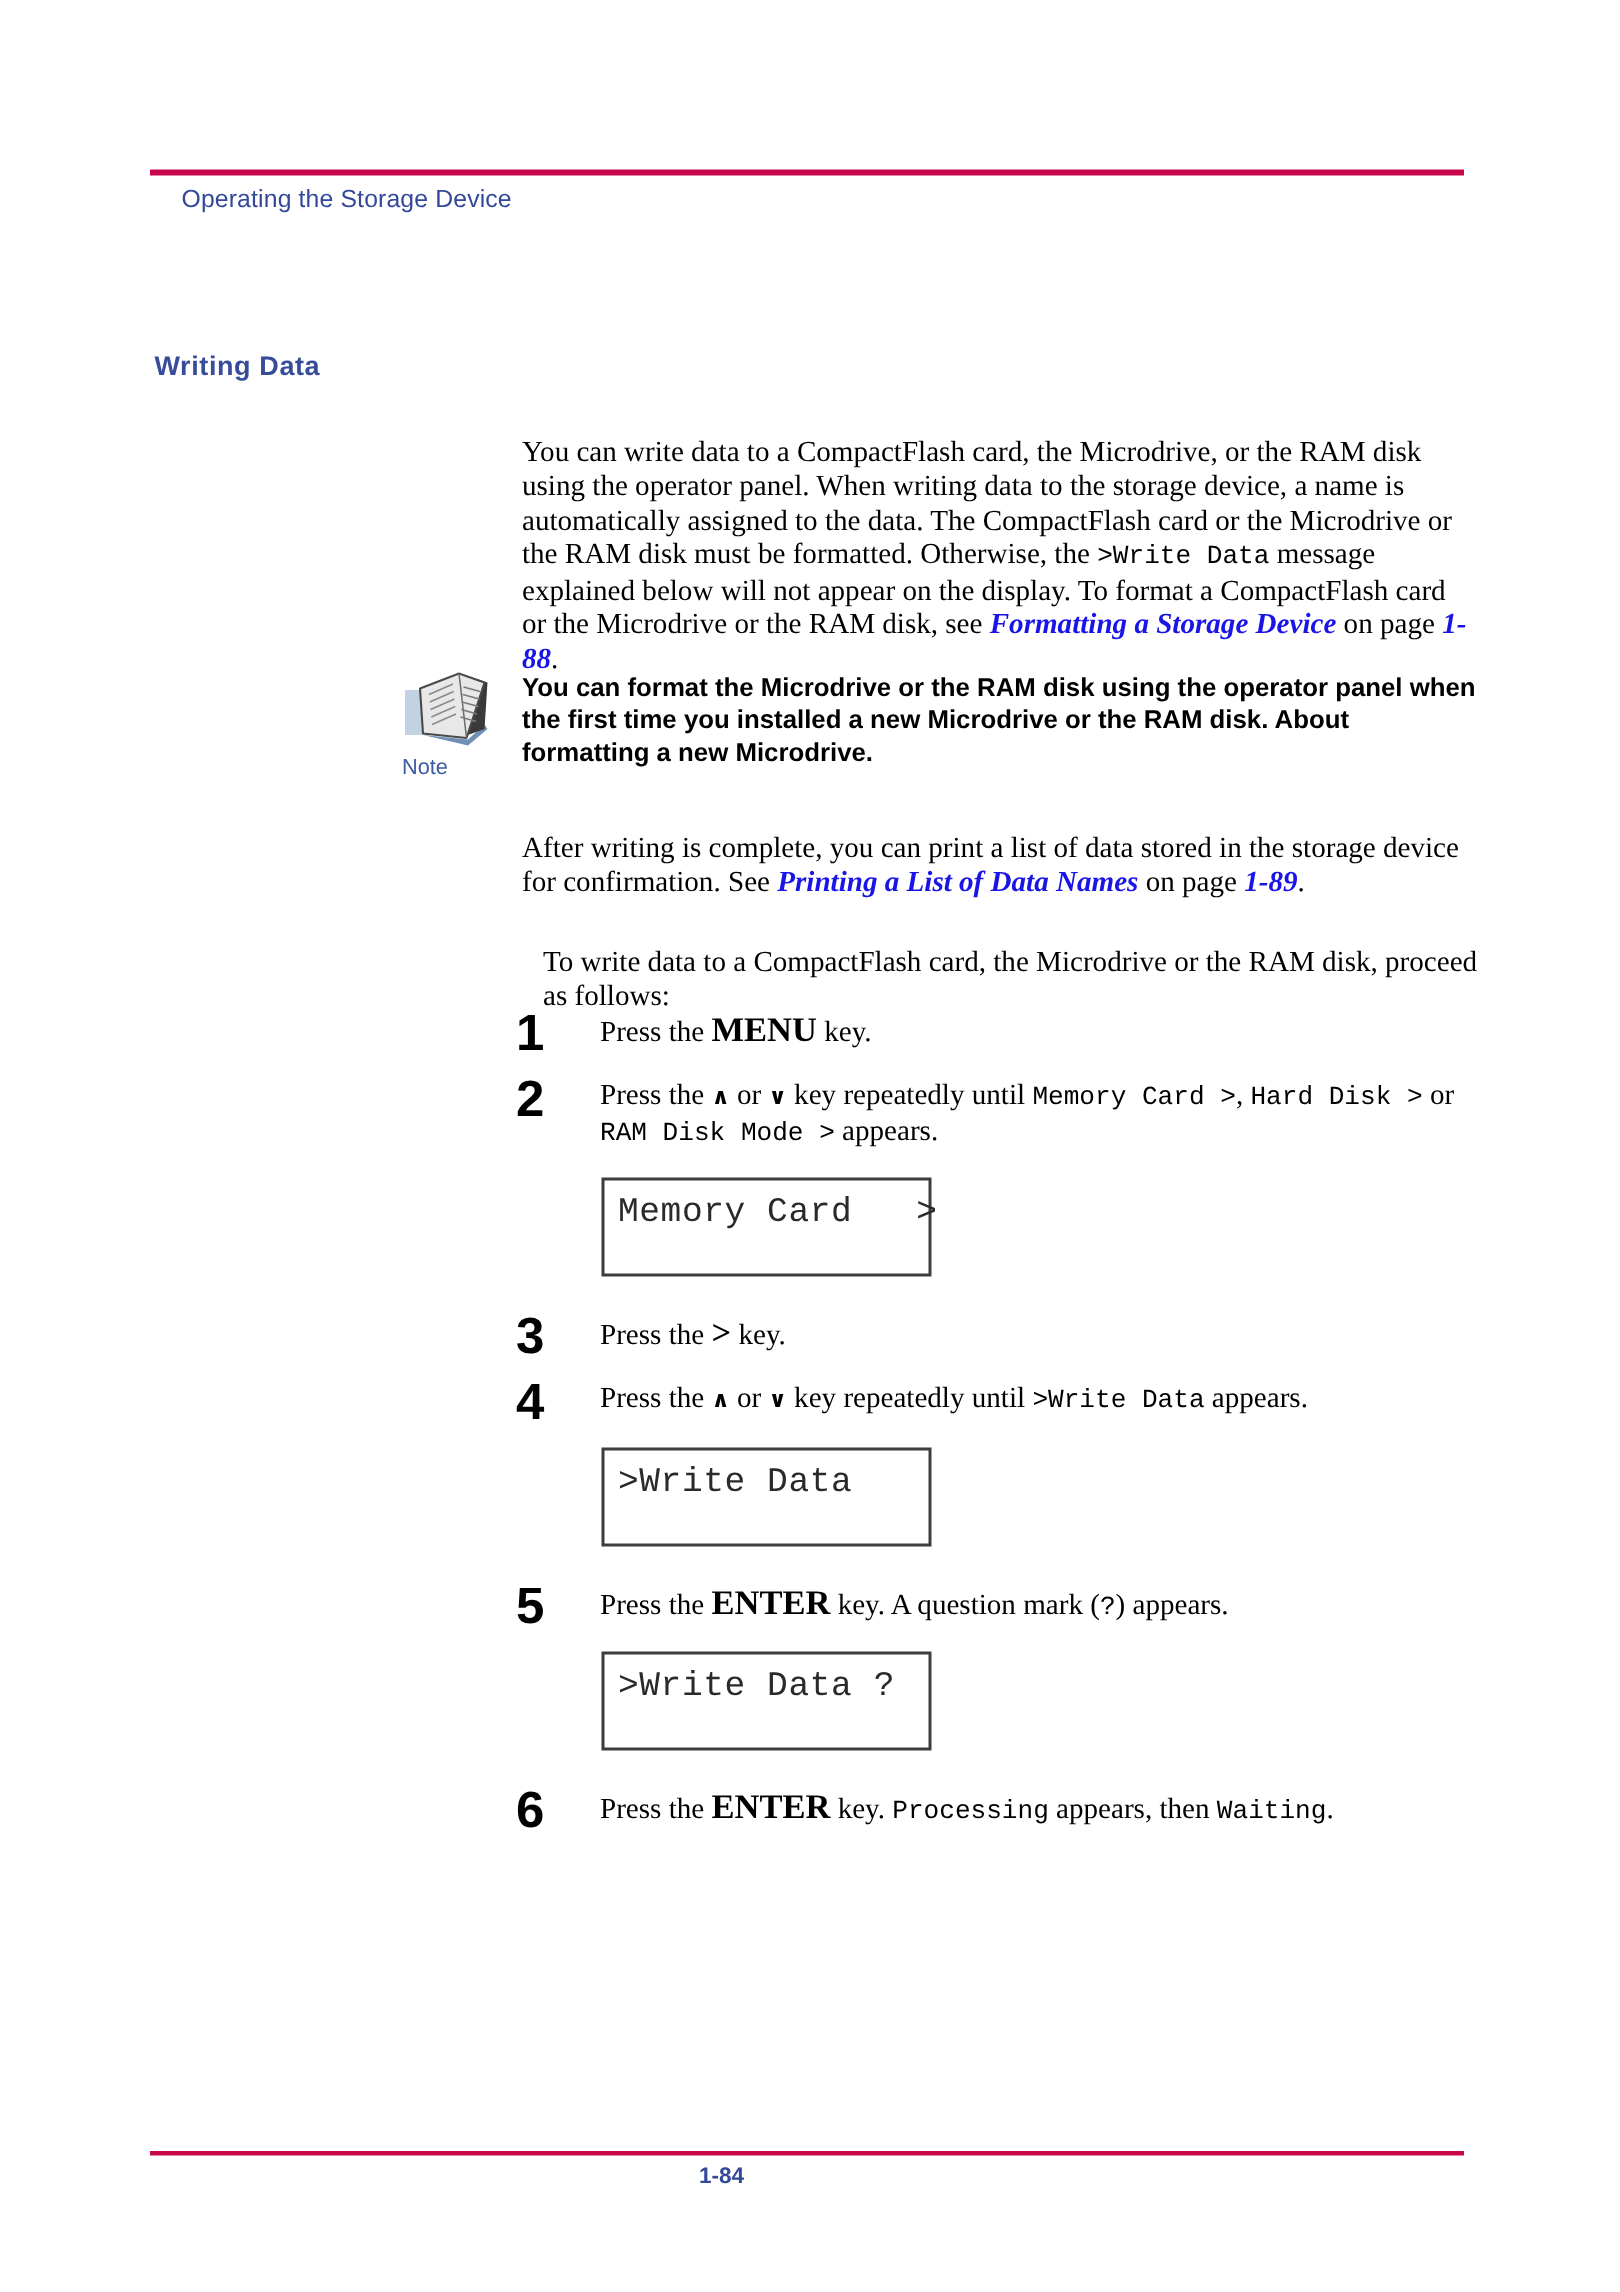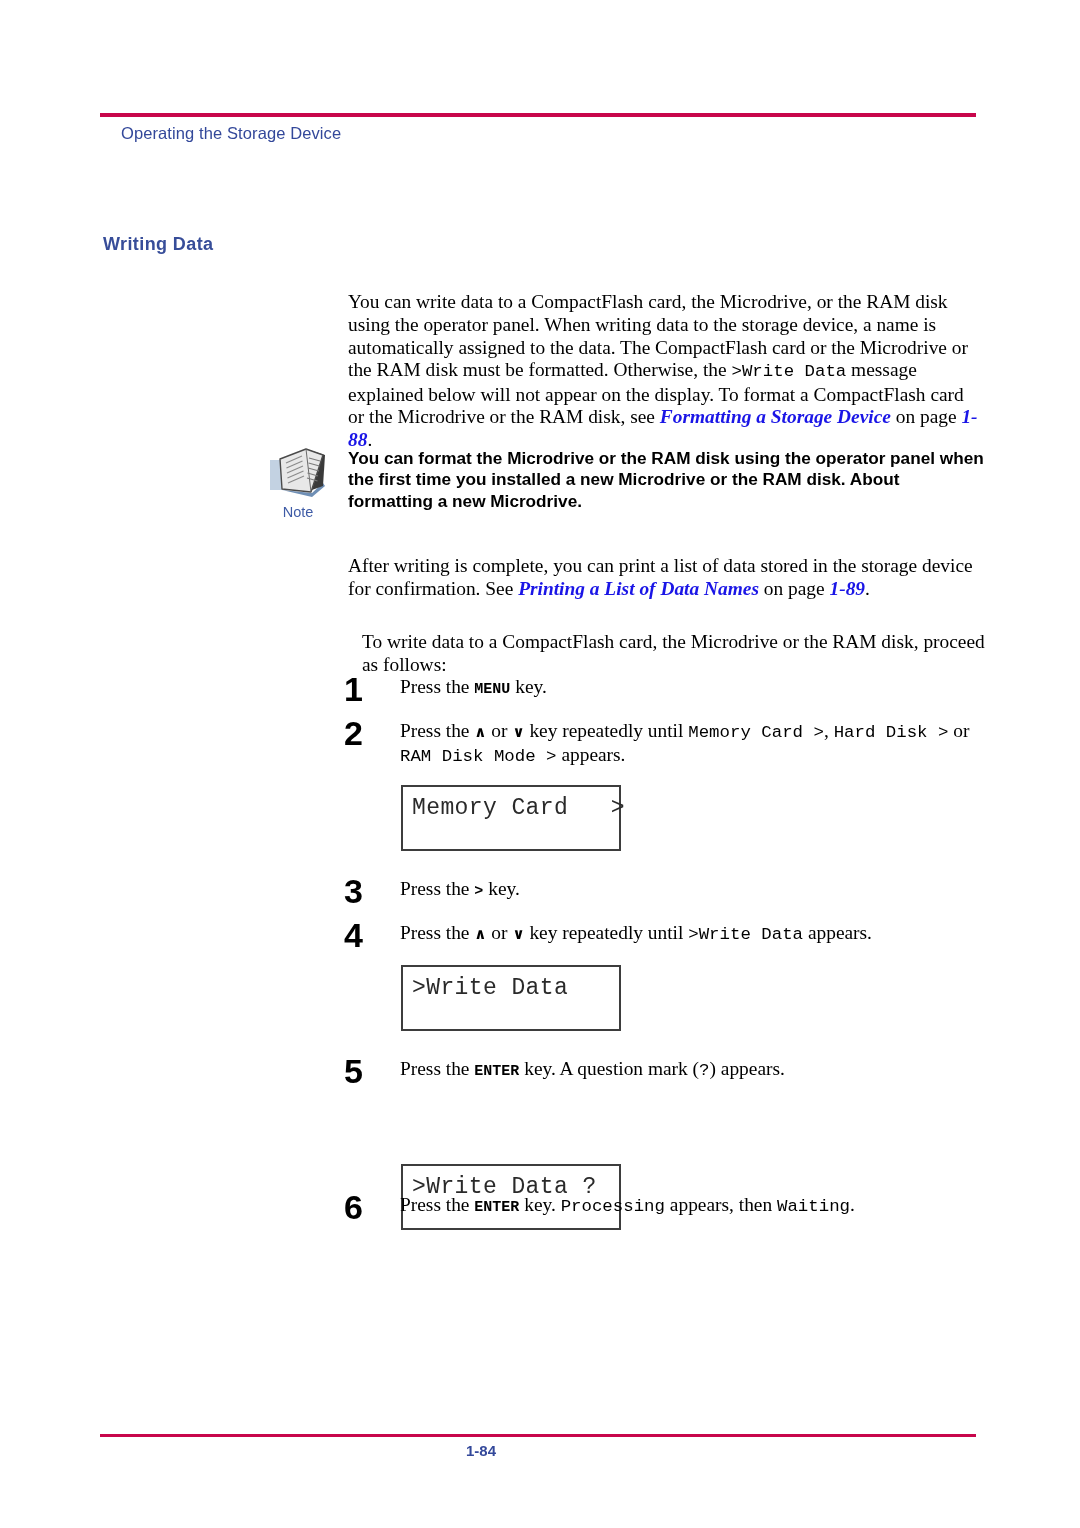--- a/index.html
+++ b/index.html
@@ -91,21 +91,21 @@
     top: 0px;
     width: 62px;
     height: 78px;
   }
   #note-icon-wrap svg { display: block; }
   #note-caption {
     position: absolute;
     left: 0px;
     top: 58px;
     width: 60px;
-    text-align: center;
+    text-align: left;
     font-family: "Liberation Sans", sans-serif;
     font-size: 14.5px;
     color: #3E5BA6;
   }
   #note-text {
     position: absolute;
     left: 348px;
     top: 448px;
     width: 640px;
     font-family: "Liberation Sans", sans-serif;
@@ -137,23 +137,23 @@
     position: absolute;
     left: 56px;
     top: 4px;
     width: 580px;
     font-family: "Liberation Serif", serif;
     font-size: 19.4px;
     line-height: 22.4px;
     color: #000;
   }
   .keycap {
-    font-family: Liberation Mono, monospace;
-    font-weight: bold;
-    font-size: 15px;
+    font-family: Liberation Serif, serif;
+    font-weight: bold;
+    font-size: 23px;
   }
   .arrow {
     font-family: "DejaVu Sans", sans-serif;
     font-size: 15px;
     font-weight: bold;
   }
 
   #step-1 { top: 672px; }
   #step-2 { top: 716px; }
   #step-3 { top: 874px; }
@@ -176,21 +176,21 @@
     left: 9px;
     top: 8px;
     font-family: "Liberation Mono", monospace;
     font-size: 23px;
     letter-spacing: 0.4px;
     color: #2A2A2A;
     white-space: pre;
   }
   #lcd-memory-card { top: 785px; }
   #lcd-write-data  { top: 965px; }
-  #lcd-write-data-q{ top: 1164px; padding-left: 48px; }
+  #lcd-write-data-q{ top: 1101px; padding-left: 48px; }
 
   
   #footer-rule {
     position: absolute;
     left: 100px;
     top: 1434px;
     width: 876px;
     height: 3px;
     background: #C8064B;
   }

